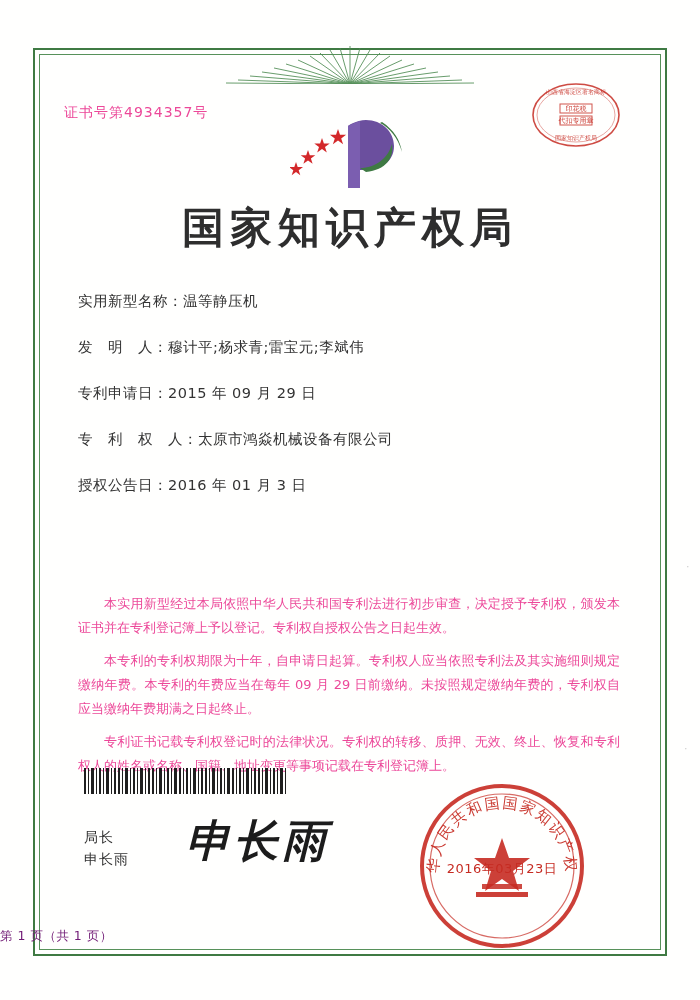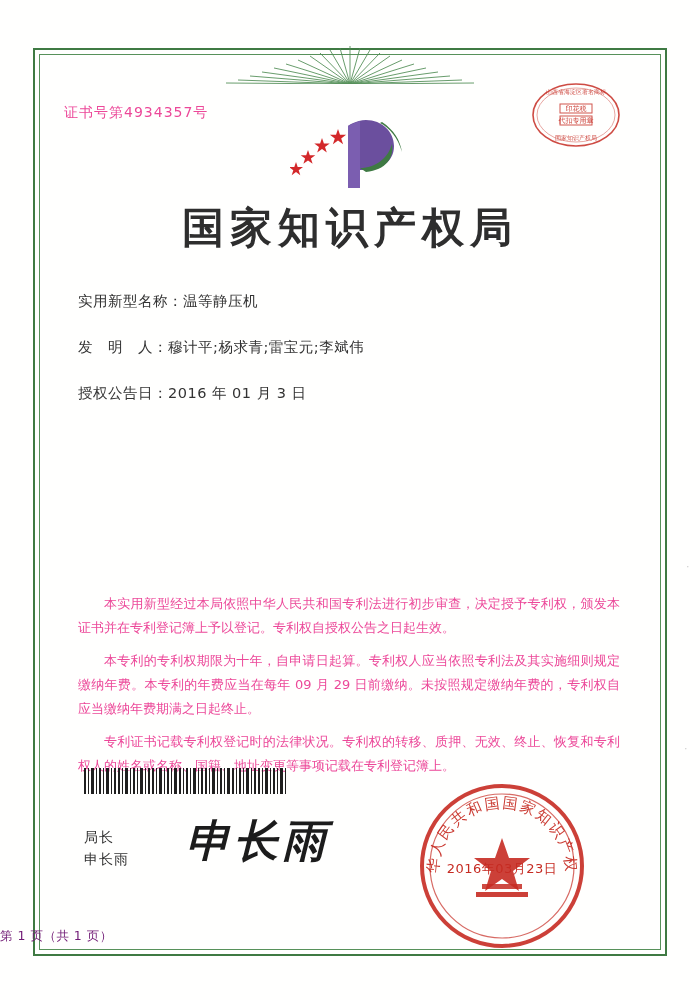--- a/index.html
+++ b/index.html
@@ -253,20 +253,26 @@
   </div>
 
   <div class="cert-title">国家知识产权局</div>
 
   <div class="fields">
     <div class="field-row">
       <span class="field-label">实用新型名称：</span><span class="field-value">温等静压机</span>
     </div>
     <div class="field-row">
       <span class="field-label">发　明　人：</span><span class="field-value">穆计平;杨求青;雷宝元;李斌伟</span>
+    </div>
+    <div class="field-row">
+      <span class="field-label">专利申请日：</span><span class="field-value">2015 年 09 月 29 日</span>
+    </div>
+    <div class="field-row">
+      <span class="field-label">专　利　权　人：</span><span class="field-value">太原市鸿焱机械设备有限公司</span>
     </div>
     <div class="field-row">
       <span class="field-label">授权公告日：</span><span class="field-value">2016 年 01 月 3 日</span>
     </div>
   </div>
 
   <div class="paragraphs">
     <div class="para">本实用新型经过本局依照中华人民共和国专利法进行初步审查，决定授予专利权，颁发本证书并在专利登记簿上予以登记。专利权自授权公告之日起生效。</div>
     <div class="para">本专利的专利权期限为十年，自申请日起算。专利权人应当依照专利法及其实施细则规定缴纳年费。本专利的年费应当在每年 09 月 29 日前缴纳。未按照规定缴纳年费的，专利权自应当缴纳年费期满之日起终止。</div>
     <div class="para">专利证书记载专利权登记时的法律状况。专利权的转移、质押、无效、终止、恢复和专利权人的姓名或名称、国籍、地址变更等事项记载在专利登记簿上。</div>

